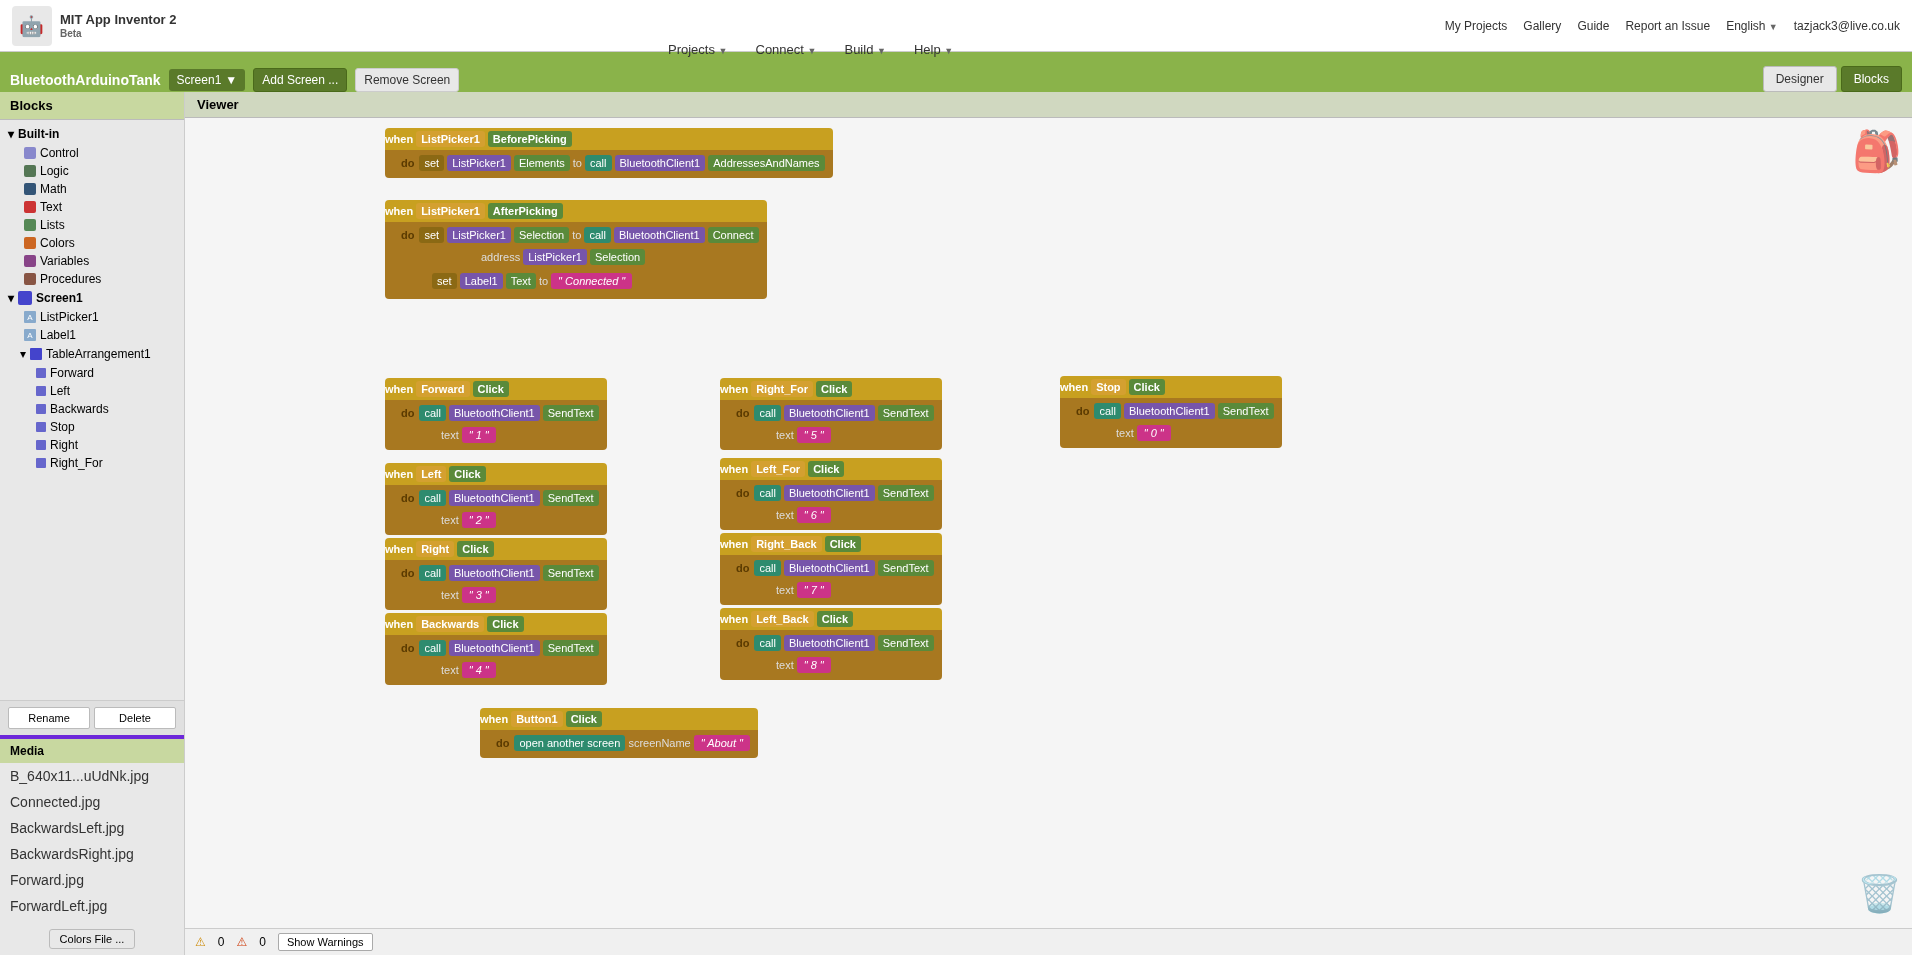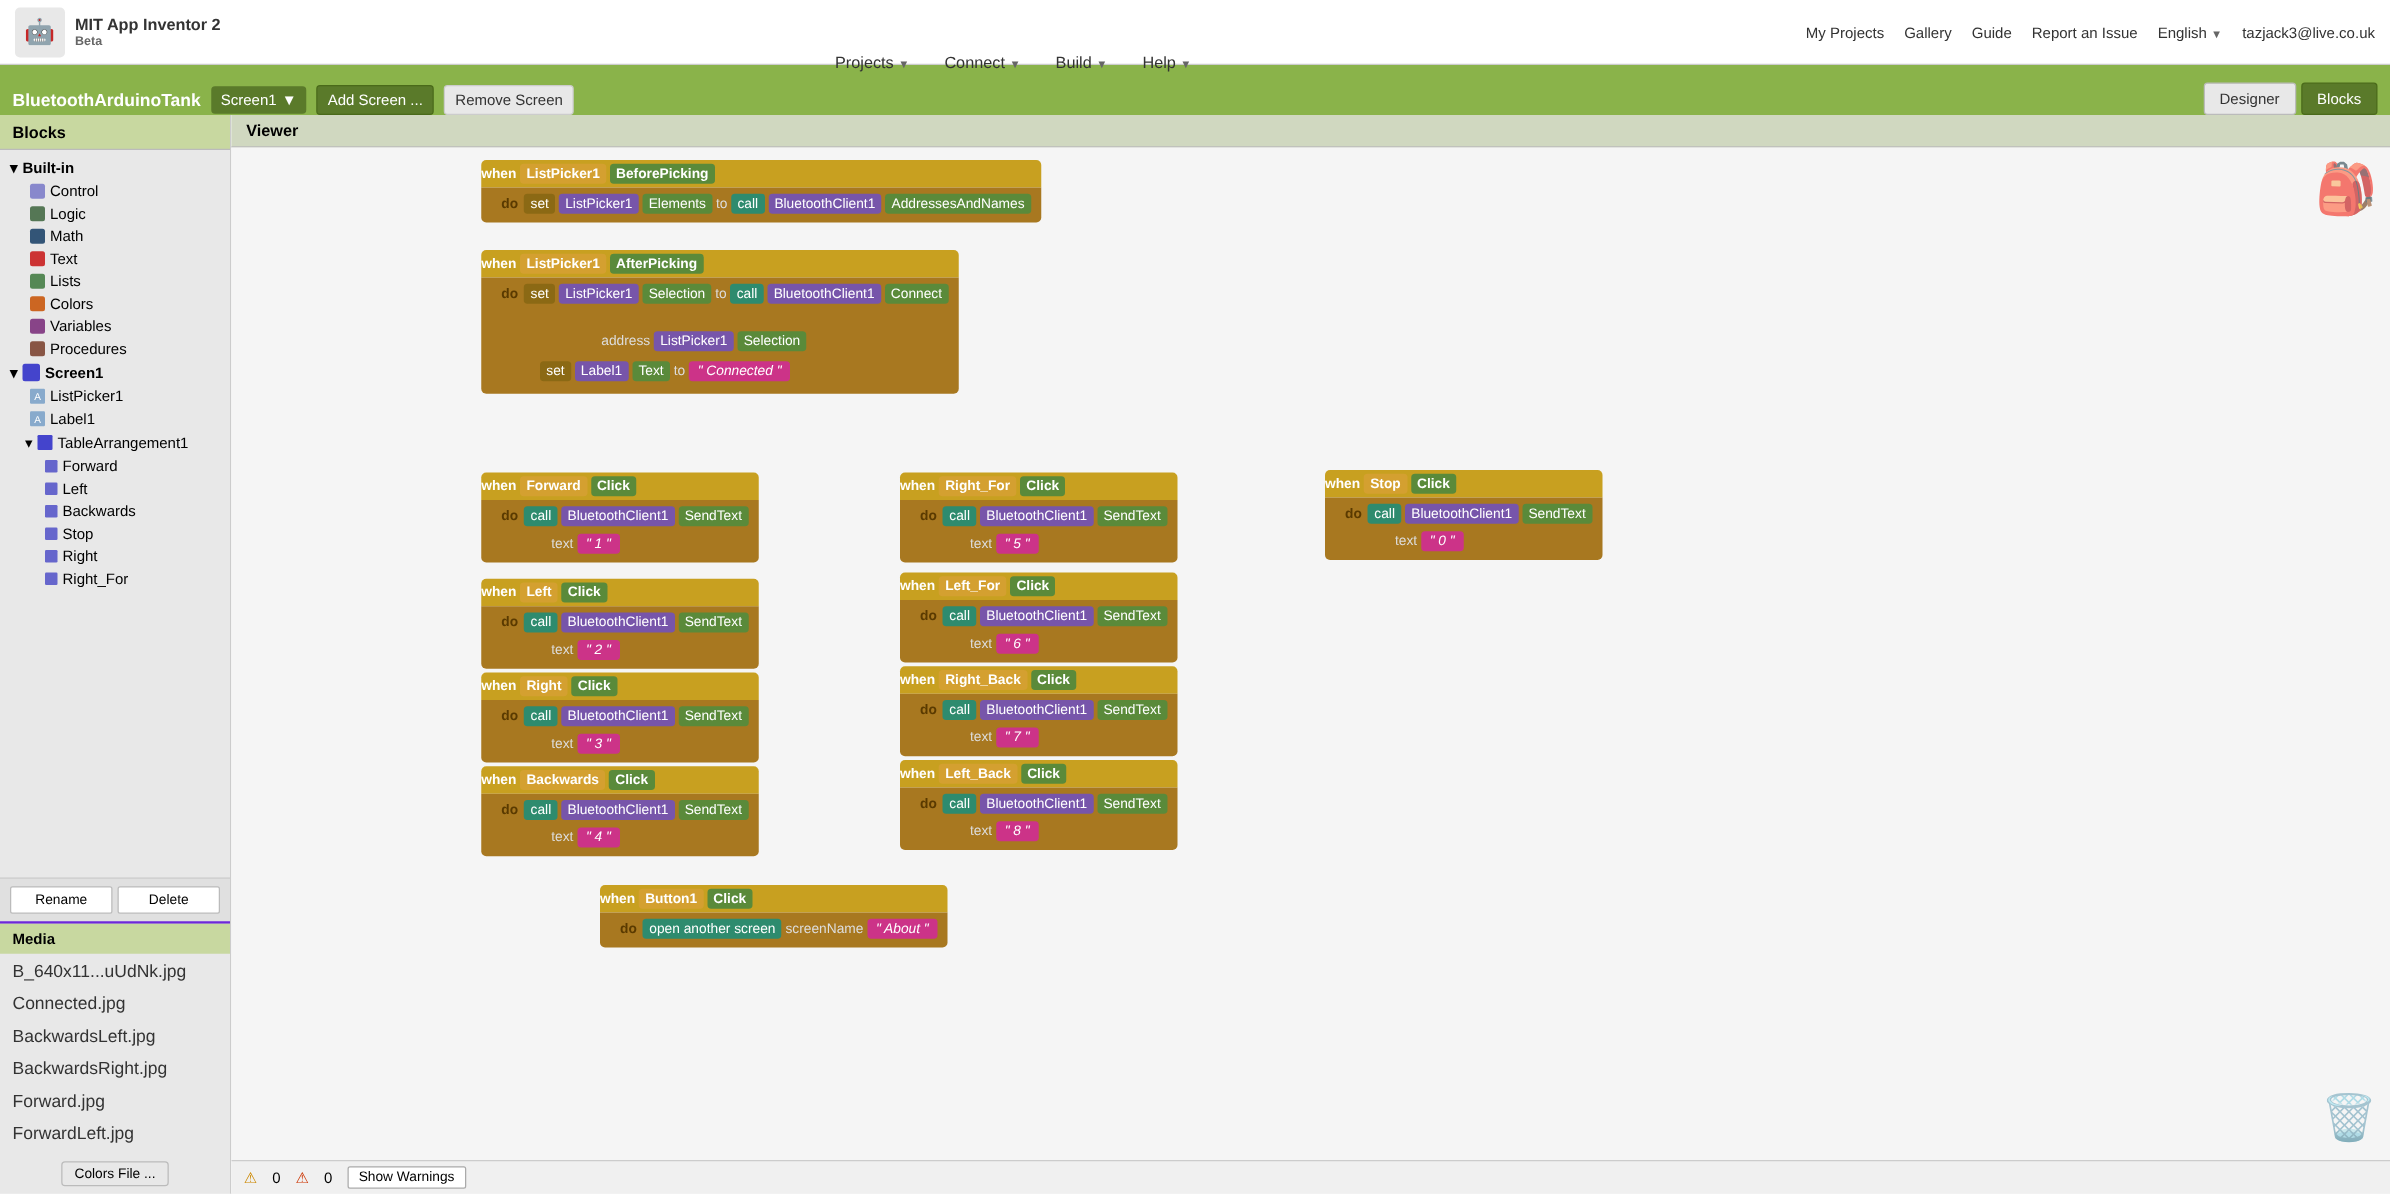--- a/index.html
+++ b/index.html
@@ -87,21 +87,21 @@
     #sidebar-rename-row {
       display: flex; gap: 4px; padding: 6px 8px; background: #e0e0e0;
       border-top: 1px solid #ccc;
     }
     .rename-btn, .delete-btn {
       flex: 1; padding: 4px; font-size: 11px; cursor: pointer;
       border: 1px solid #bbb; background: #fff; border-radius: 2px;
     }
 
     
-    #media-section { border-top: 2px solid #6d28d9; }
+    #media-section { border-top: 4px solid #6d28d9; }
     #media-header { background: #c8d8a0; padding: 5px 10px; font-weight: bold; font-size: 12px; }
     #media-list { max-height: 160px; overflow-y: auto; }
     .media-item { padding: 5px 10px; font-size: 14px; color: #333; cursor: pointer; }
     #upload-btn {
       display: block; margin: 6px auto; font-size: 11px;
       background: #e8e8e8; border: 1px solid #bbb; padding: 3px 10px;
       cursor: pointer; border-radius: 3px;
     }
 
     
@@ -355,21 +355,21 @@
           <div class="do-bar">
             <span class="do-kw">do</span>
             <span class="kw-gold">set</span>
             <span class="comp-purple">ListPicker1</span>
             <span class="prop-green">Selection</span>
             <span style="color:#ddd;font-size:11px;">to</span>
             <span class="kw-teal">call</span>
             <span class="comp-purple">BluetoothClient1</span>
             <span class="prop-green">Connect</span>
           </div>
-          <div class="do-bar" style="padding-left:80px;margin-top:18px;">
+          <div class="do-bar" style="padding-left:80px;margin-top:2px;">
             <span style="color:#ddd;font-size:11px;">address</span>
             <span class="comp-purple">ListPicker1</span>
             <span class="prop-green">Selection</span>
           </div>
           <div class="do-bar" style="margin-top:4px;">
             <span style="width:28px;"></span>
             <span class="kw-gold">set</span>
             <span class="comp-purple">Label1</span>
             <span class="prop-green">Text</span>
             <span style="color:#ddd;font-size:11px;">to</span>

